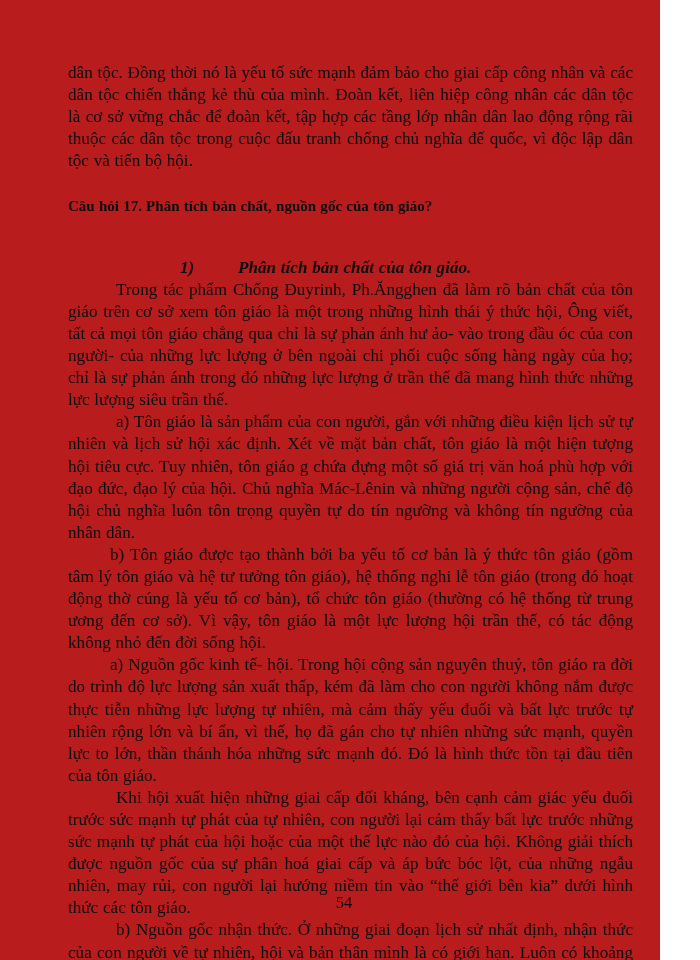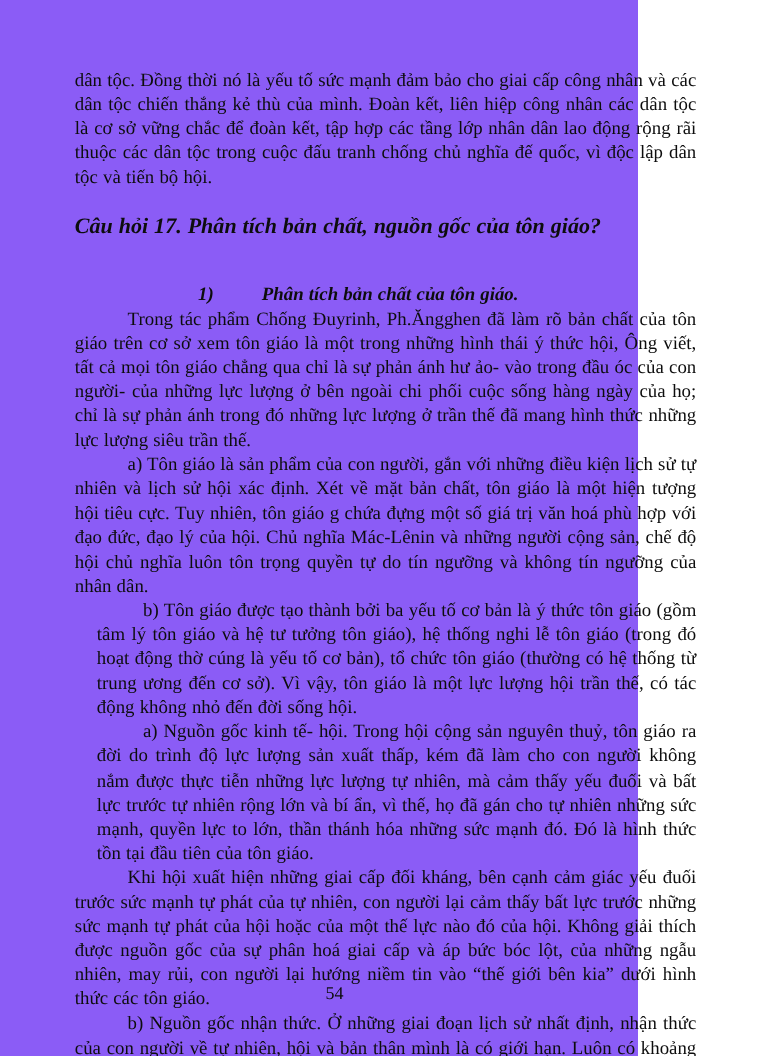--- a/index.html
+++ b/index.html
@@ -9,23 +9,23 @@
   }
   body {
     width: 700px;
     height: 960px;
     overflow: hidden;
     font-family: "Liberation Serif", "DejaVu Serif", serif;
     color: #0d0d0d;
   }
   .page {
     position: relative;
-    width: 580px;
+    width: 660px;
     height: 960px;
-    background: #8b5cf6;
+    background: #b91c1c;
     box-sizing: border-box;
   }
   .text-column {
     position: absolute;
     left: 68px;
     top: 62px;
     width: 565px;
   }
   p {
     margin: 0;
@@ -35,35 +35,33 @@
     text-justify: inter-word;
     letter-spacing: 0.02px;
     word-spacing: 0.4px;
     -webkit-font-smoothing: none;
   }
   p.continued {
     text-indent: 0;
   }
   p.indented {
     text-indent: 42px;
-    margin-left: 20px;
   }
   p.indented-wide {
     text-indent: 48px;
   }
   .spacer-line {
     height: 22.1px;
   }
   .q-heading {
     font-weight: bold;
     text-align: left;
     text-indent: 0;
-    font-size: 20px;
+    font-size: 15px;
     line-height: 22.1px;
-    font-style: italic;
   }
   .dap-line {
     text-indent: 42px;
     text-align: left;
   }
   .dap-lead {
     font-weight: bold;
   }
   .sub-heading-1 {
     text-align: left;

